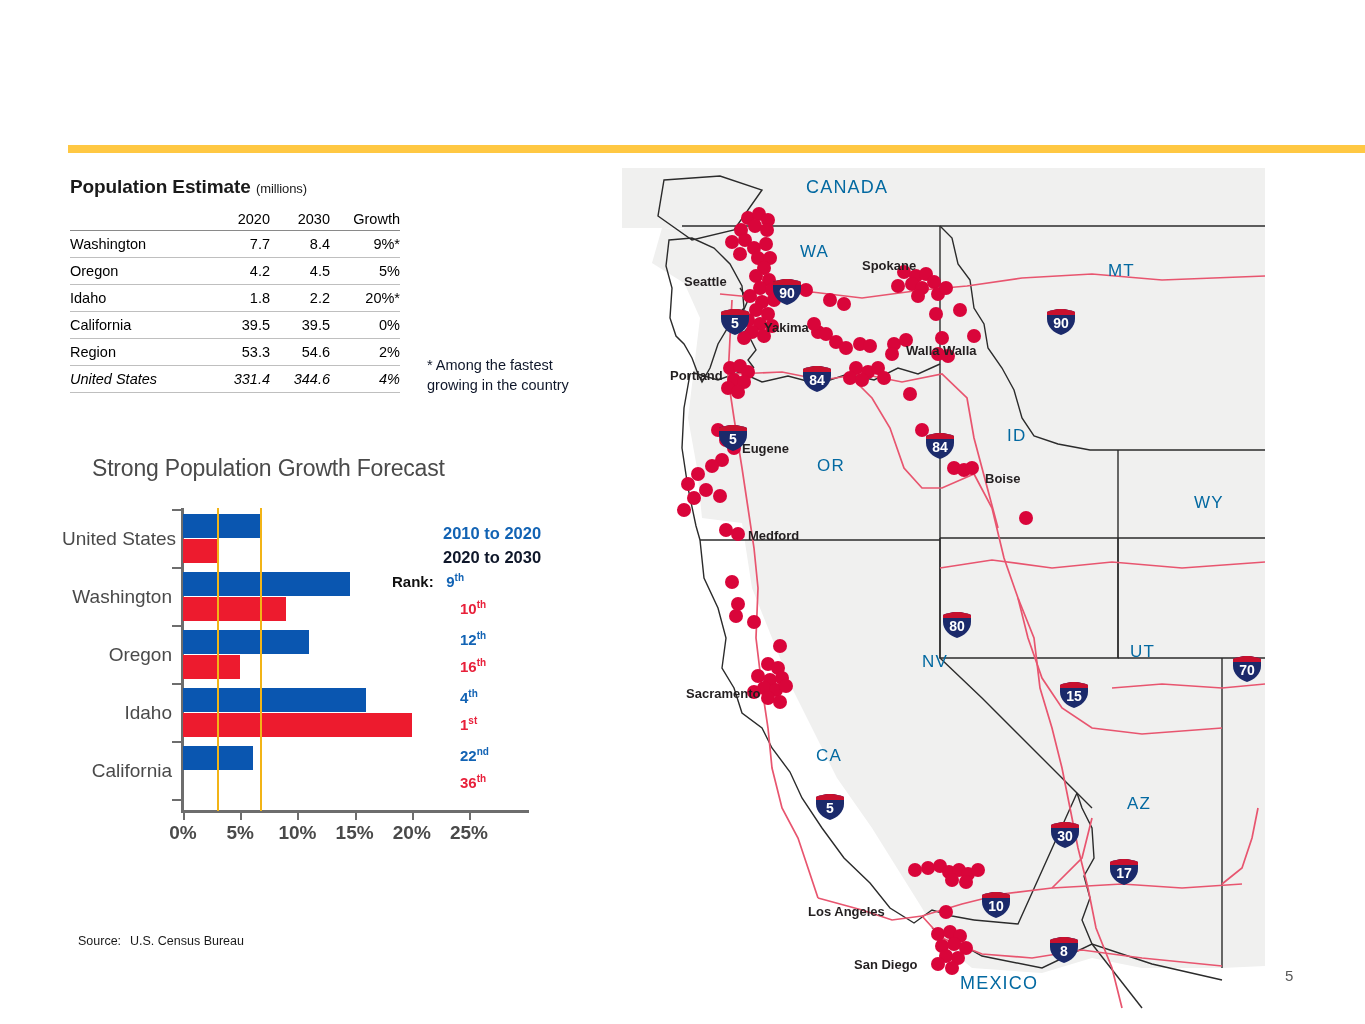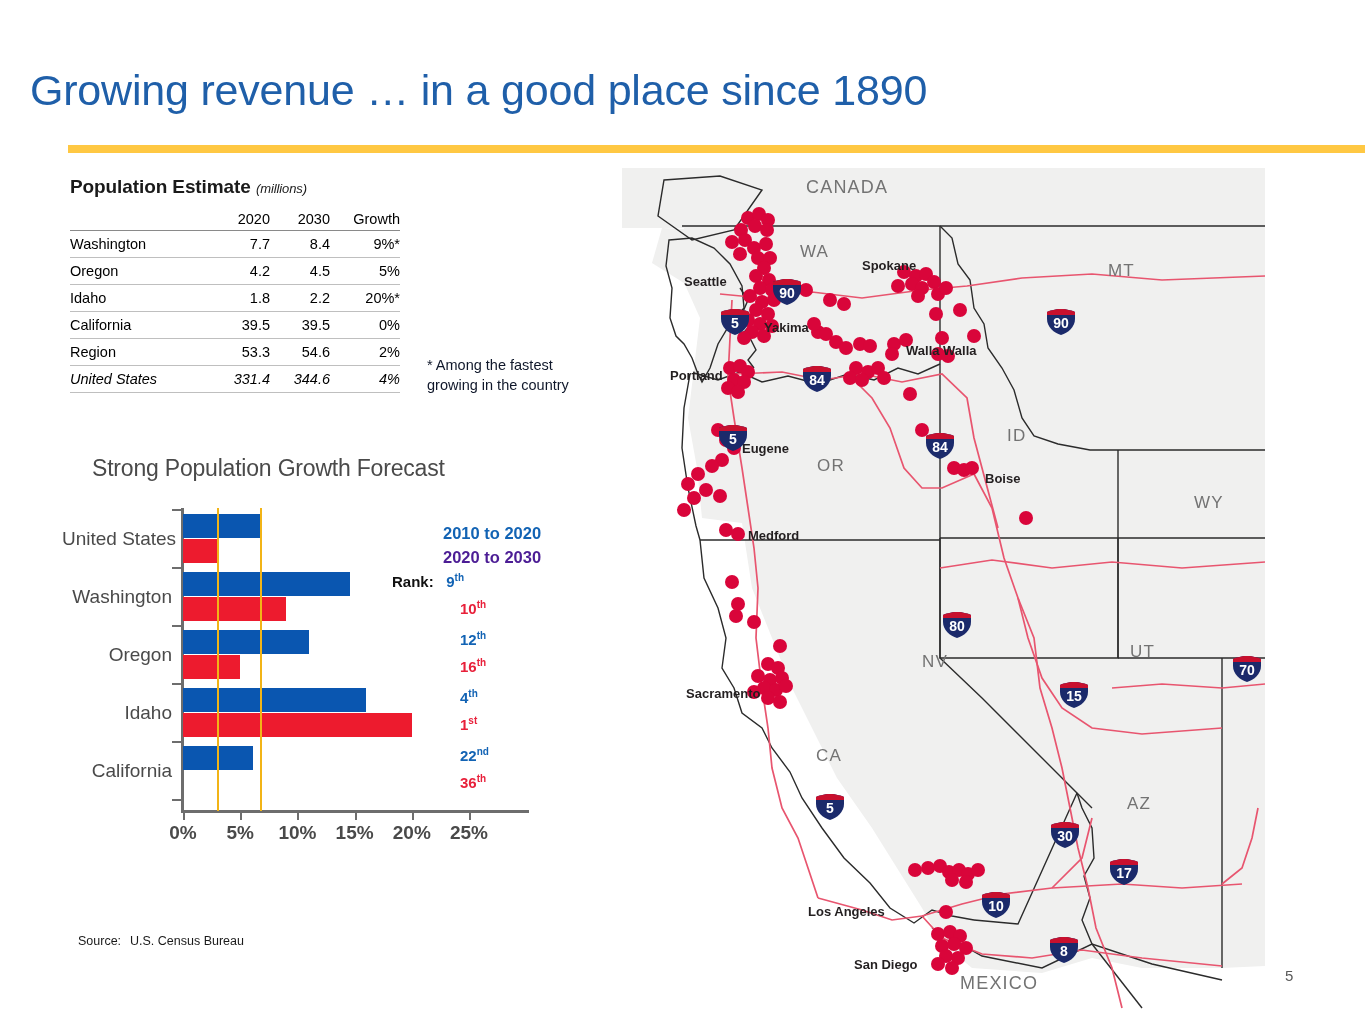--- a/index.html
+++ b/index.html
@@ -23,21 +23,21 @@
     background:#ffc843;
   }
 
   
   #logo{position:absolute;left:1180px;top:14px;width:160px;height:130px;}
   #logo svg{display:block;}
 
   
   #pop-block{position:absolute;left:70px;top:176px;width:330px;}
   #pop-title{font-size:19px;font-weight:600;color:#1a1a1a;letter-spacing:-0.1px;}
-  #pop-title .unit{font-size:13px;font-weight:400;font-style:italic;}
+  #pop-title .unit{font-size:13px;font-weight:400;}
   table#pop-table{
     margin-top:8px;width:330px;border-collapse:collapse;
     font-size:14.5px;color:#000000;
   }
   #pop-table th,#pop-table td{padding:5px 0 5px 0;font-weight:400;}
   #pop-table thead th{border:0;text-align:right;padding-bottom:3px;}
   #pop-table thead th.rowlab{text-align:left;}
   #pop-table tbody tr{border-top:1px solid #bfbfbf;}
   #pop-table tbody tr:last-child{border-bottom:1px solid #bfbfbf;}
   #pop-table tbody tr.italic td{font-style:italic;}
@@ -68,21 +68,21 @@
   .cat-label{
     position:absolute;right:0;font-size:19px;color:#4a4a4a;
     text-align:right;white-space:nowrap;
   }
   .xlab{
     position:absolute;top:314px;font-size:19px;font-weight:600;color:#4a4a4a;
     transform:translateX(-50%);white-space:nowrap;
   }
   #legend{position:absolute;left:381px;top:74px;font-size:16.5px;font-weight:600;line-height:1.45;}
   #legend .l1{color:#1263b4;}
-  #legend .l2{color:#4c1d95;}
+  #legend .l2{color:#0f172a;}
   #rank-wrap{position:absolute;left:330px;top:140px;width:200px;}
   .rank-row{position:absolute;font-size:15px;font-weight:600;white-space:nowrap;}
   .rank-row .rlabel{color:#111;font-weight:600;}
   .rank-row .rblue{color:#1263b4;}
   .rank-row .rred{color:#e8203a;}
   .rank-row sup{font-size:10px;vertical-align:super;}
   #source{
     position:absolute;left:78px;top:932px;font-size:12.5px;line-height:1.5;color:#1a1a1a;
   }
   #source .lbl{display:inline-block;width:52px;}
@@ -91,40 +91,39 @@
   
   #map{
     position:absolute;left:622px;top:168px;width:643px;height:856px;
     overflow:hidden;background:#ffffff;
   }
   #map svg{display:block;}
   .mlabel{
     position:absolute;font-size:13px;font-weight:700;color:#231f20;white-space:nowrap;
   }
   .mstate{
-    position:absolute;font-size:17px;font-weight:400;color:#737373;
+    position:absolute;font-size:17px;font-weight:400;color:#0369a1;
     letter-spacing:1.2px;white-space:nowrap;
   }
   .shield{
     position:absolute;width:30px;height:28px;
   }
   .shield .num{
     position:absolute;left:0;top:8px;width:30px;text-align:center;
     font-size:14px;font-weight:700;color:#ffffff;line-height:1;
   }
   #page-num{
     position:absolute;left:1285px;top:967px;font-size:15px;color:#5a5a5a;
   }
 </style>
 </head>
 <body>
 
 <div class="slide">
 
-  <div id="slide-title">Growing revenue … in a good place since 1890</div>
   <div id="title-rule"></div>
 
 
   <div id="pop-block">
     <div id="pop-title">
       <span>Population Estimate</span>
       <span class="unit">(millions)</span>
     </div>
     <table id="pop-table">
       <thead>

